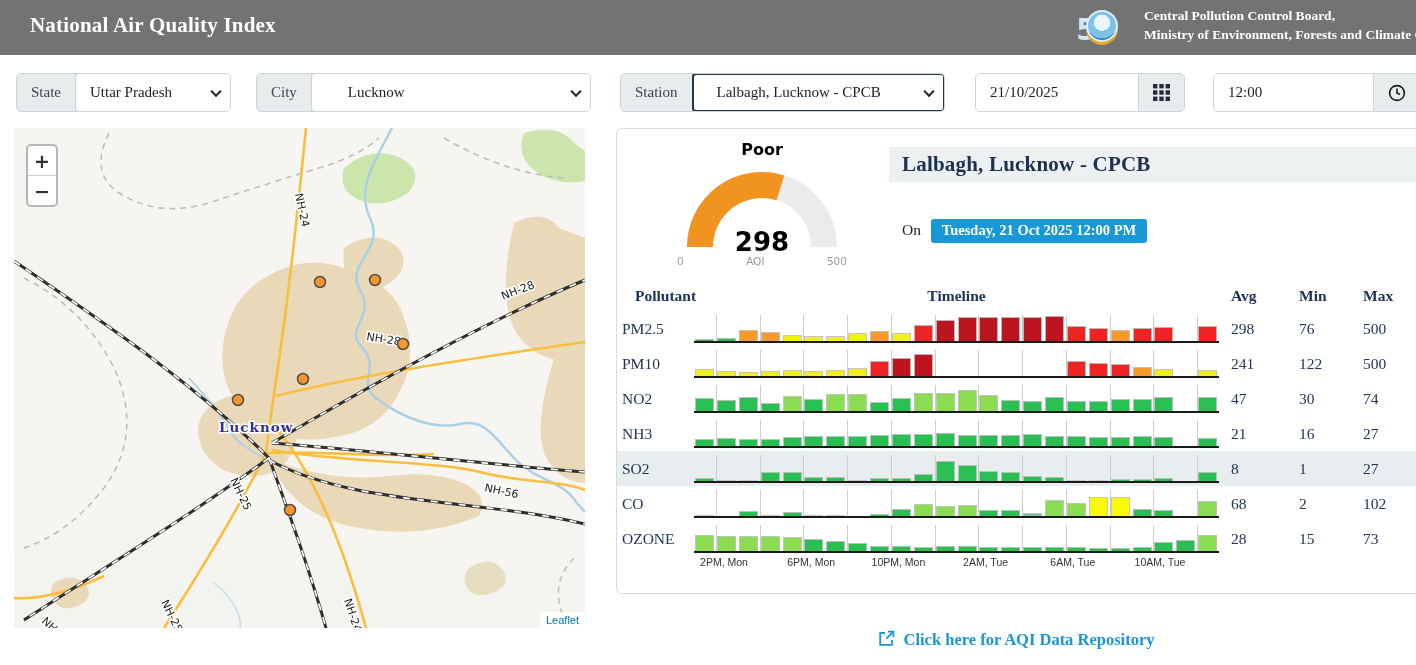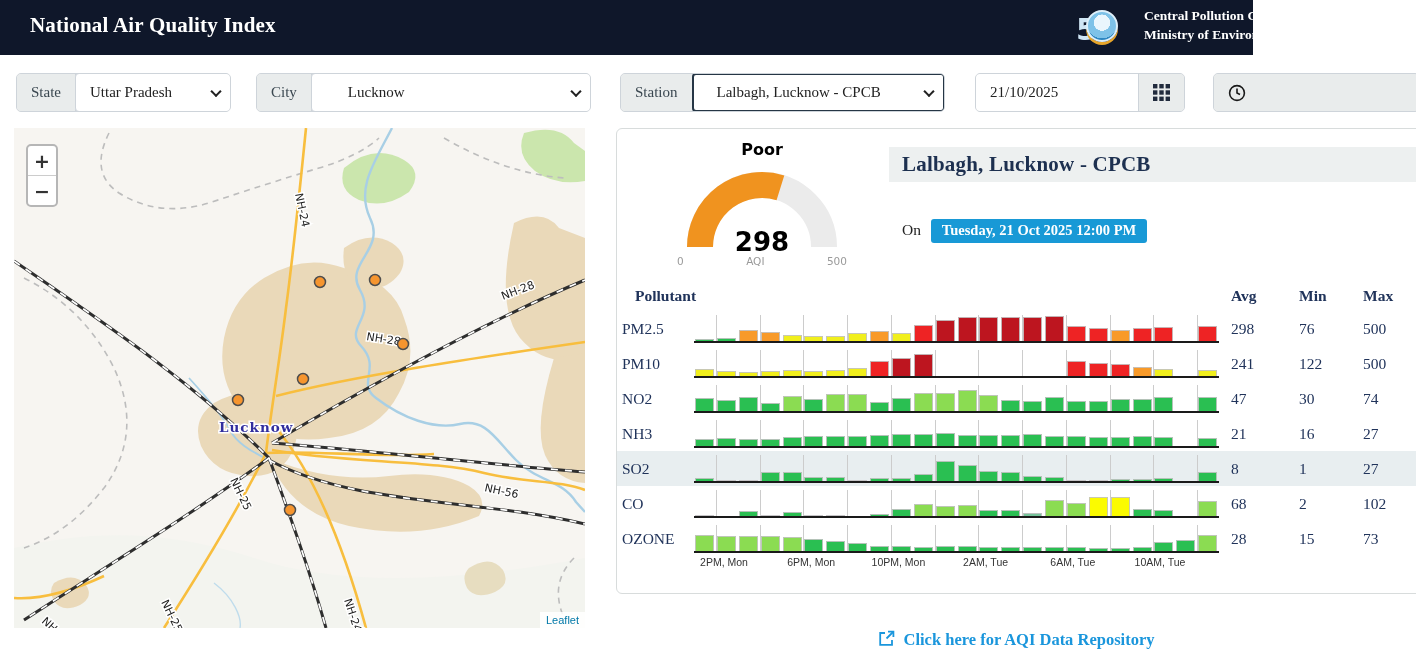--- a/index.html
+++ b/index.html
@@ -1,20 +1,20 @@
 <!DOCTYPE html>
 <html><head>
 <meta charset="utf-8">
 <style>
   * { margin:0; padding:0; box-sizing:border-box; }
   html,body { width:1416px; height:665px; overflow:hidden; background:#fff;
     font-family:"Liberation Serif", serif; }
 
   
-  .topbar { position:absolute; left:0; top:0; width:1253px; height:55px; background:#0f172a; }
+  .topbar { position:absolute; left:0; top:0; width:1416px; height:55px; background:#737373; }
   .topbar h1 { position:absolute; left:30px; top:13px; color:#fff; font-size:21px; font-weight:700; letter-spacing:.2px; }
   .org { position:absolute; left:1144px; top:6px; color:#fff; font-size:13.5px; font-weight:700; line-height:19px; white-space:nowrap; }
   .logo { position:absolute; left:1076px; top:8px; width:40px; height:40px; }
   .logo .five { position:absolute; left:0; top:4px; color:#cfe6f5; font-size:30px; font-weight:700; font-family:"DejaVu Sans",sans-serif; }
   .logo .globe { position:absolute; left:10px; top:2px; width:32px; height:32px; border-radius:50%;
     background:radial-gradient(circle at 50% 38%, #eaf6fd 0 36%, #7ec2e8 37% 70%, #2e86c1 71% 100%);
     border:2px solid #dff0fa; box-shadow:0 3px 0 #e8a62b; }
 
   
   .filters { position:absolute; left:0; top:73px; width:1416px; height:40px; }
@@ -125,20 +125,21 @@
             <rect x="6.3" y="6.3" width="4.4" height="4.4"></rect>
             <rect x="12.6" y="6.3" width="4.4" height="4.4"></rect>
         <rect x="0" y="12.6" width="4.4" height="4.4"></rect>
             <rect x="6.3" y="12.6" width="4.4" height="4.4"></rect>
             <rect x="12.6" y="12.6" width="4.4" height="4.4"></rect>
       </g>
         </svg>
     </span>
   </div>
   <div class="grp" style="left:1213px; width:207px;">
+    <span class="inp">12:00</span>
     <span class="icon-cell">
       <svg width="18" height="18" viewBox="0 0 18 18" fill="none" stroke="#1a1a1a" stroke-width="1.6">
         <circle cx="9" cy="9" r="7.4"></circle>
           <path d="M9 4.5 V9 L12 10.5"></path>
       </svg>
     </span>
   </div>
 </div>
 
 <div class="map">
@@ -241,20 +242,21 @@
   <div class="stn-bar">
     <span>Lalbagh, Lucknow - CPCB</span>
   </div>
   <div class="online">
     <span>On</span>
     <span class="badge-blue">Tuesday, 21 Oct 2025 12:00 PM</span>
   </div>
 
   <div class="tbl-head">
     <span class="th-pollutant">Pollutant</span>
+    <span class="th-timeline">Timeline</span>
     <span class="th-avg">Avg</span>
     <span class="th-min">Min</span>
     <span class="th-max">Max</span>
   </div>
   <div id="rows">
       <div class="prow">
         <span class="pname">PM2.5</span>
         <div class="chart">
           <div class="tick" style="left:21.9px"></div>
           <div class="tick" style="left:65.6px"></div>

